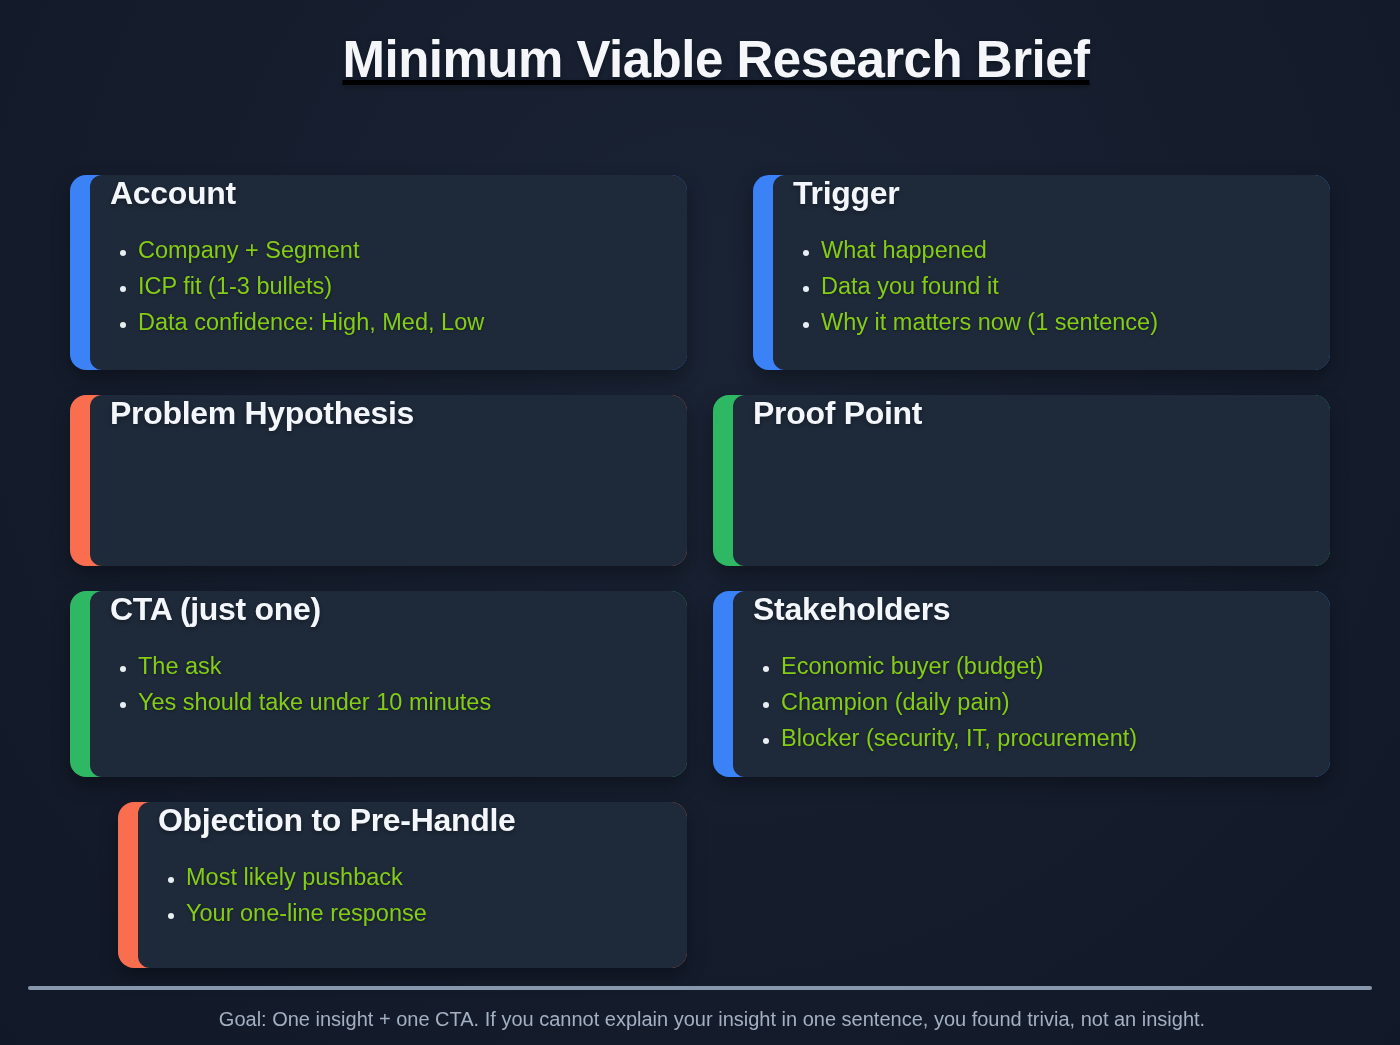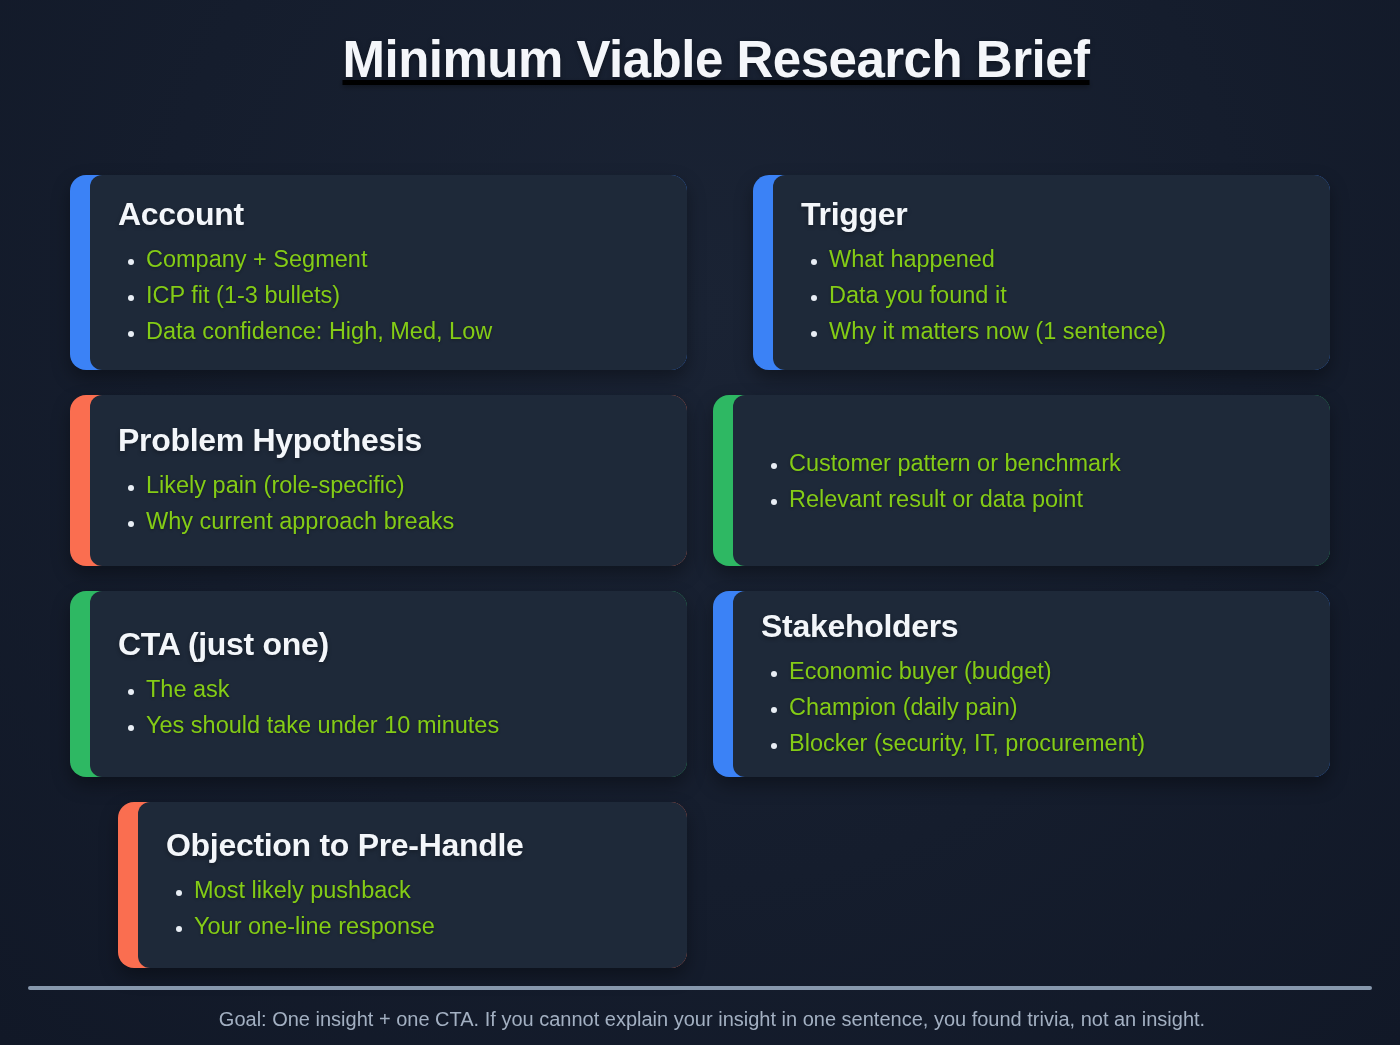--- a/index.html
+++ b/index.html
@@ -55,22 +55,22 @@
     display: flex;
     box-shadow: 0 8px 18px rgba(0,0,0,0.35);
   }
   .card-body {
     flex: 1;
     margin-left: 20px;
     background: #1e2939;
     border-radius: 12px 16px 16px 12px;
     display: flex;
     flex-direction: column;
-    justify-content: center;
-    padding: 0 28px 0 28px;
+    padding: 0 28px 0 20px;
+    gap: 12px;
   }
   .card-title {
     font-size: 32px;
     font-weight: 700;
     color: #f3f6fa;
     letter-spacing: -0.3px;
     margin: 0 0 8px 0;
     text-shadow: 0 2px 4px rgba(0,0,0,0.3);
   }
   .card-bullets {
@@ -135,33 +135,26 @@
             <li>What happened</li>
             <li>Data you found it</li>
             <li>Why it matters now (1 sentence)</li>
           </ul>
       </div>
     </div>
 
     <div class="card" style="background: rgb(250, 110, 80);">
       <div class="card-body">
         <h2 class="card-title">Problem Hypothesis</h2>
-        <ul class="card-bullets">
-            <li>Likely pain (role-specific)</li>
-            <li>Why current approach breaks</li>
-          </ul>
       </div>
     </div>
 
     <div class="card" style="background: rgb(46, 184, 99);">
       <div class="card-body">
-        <ul class="card-bullets">
-            <li>Customer pattern or benchmark</li>
-            <li>Relevant result or data point</li>
-          </ul>
+        <h2 class="card-title">Proof Point</h2>
       </div>
     </div>
 
     <div class="card" style="background: rgb(46, 184, 99);">
       <div class="card-body">
         <h2 class="card-title">CTA (just one)</h2>
         <ul class="card-bullets">
             <li>The ask</li>
             <li>Yes should take under 10 minutes</li>
           </ul>

